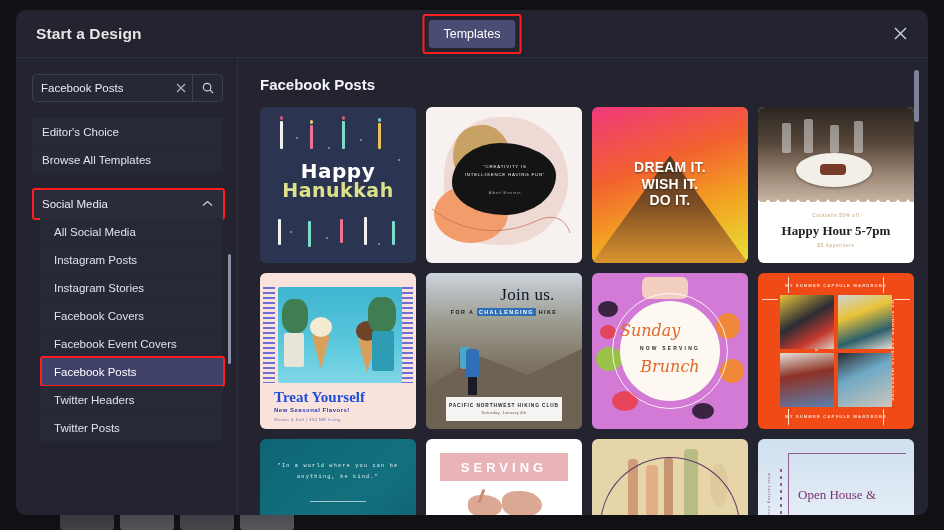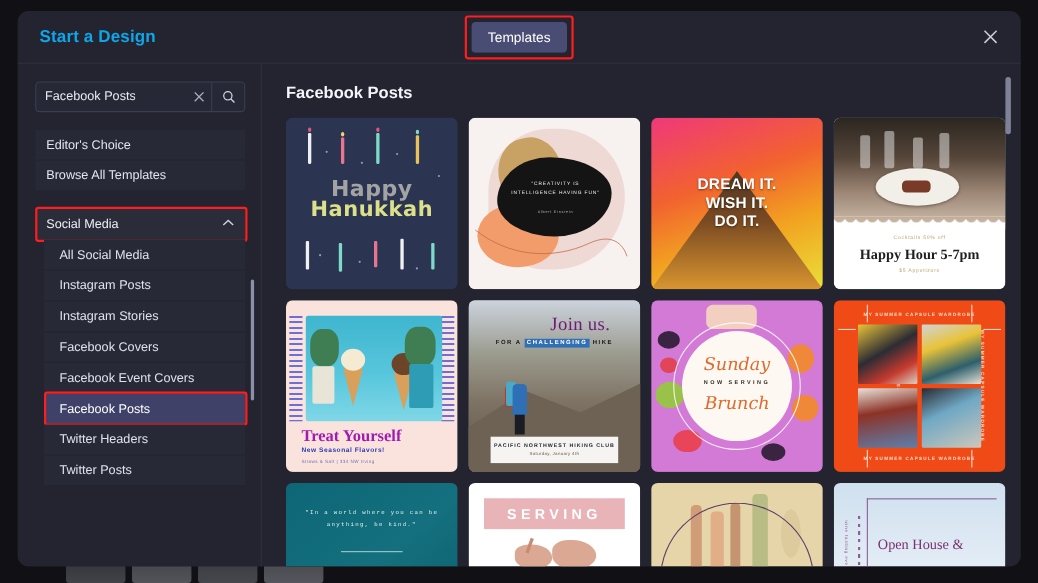--- a/index.html
+++ b/index.html
@@ -34,21 +34,21 @@
 
   
   #modal-header {
     height: 48px; flex: 0 0 48px;
     position: relative;
     border-bottom: 1px solid #2e3040;
     display: flex; align-items: center;
   }
   #dialog-title {
     position: absolute; left: 20px; top: 50%; transform: translateY(-50%);
-    color: #0ea5e9; font-size: 15.5px; font-weight: 700; letter-spacing: .1px;
+    color: #e5e5e5; font-size: 15.5px; font-weight: 700; letter-spacing: .1px;
   }
   #tabs {
     position: absolute; left: 50%; transform: translateX(-50%);
     display: flex; gap: 2px; align-items: center;
   }
   .tab {
     padding: 6px 14px; font-size: 12.5px; color: #cfd2e0;
     border-radius: 4px; background: transparent; cursor: pointer;
     white-space: nowrap; border: 1px solid transparent;
   }
@@ -158,21 +158,21 @@
     width: 5px; height: 52px; border-radius: 3px; background: #7d8298;
     cursor: pointer;
   }
 
   
   .tpl { position: absolute; inset: 0; }
   .ctr { position:absolute; left:0; right:0; text-align:center; }
 
   
   .t-hanukkah { background: #2b3551; }
-  .hk-title { top: 52px; font-size: 20px; font-weight: 800; color: #a3a3a3;
+  .hk-title { top: 52px; font-size: 20px; font-weight: 800; color: #ffffff;
               font-family: "DejaVu Sans", sans-serif; letter-spacing: .5px; }
   .hk-title2 { top: 72px; font-size: 19px; font-weight: 800; color: #dde08a;
                font-family: "DejaVu Sans", sans-serif; letter-spacing: .5px; }
   .candle { position: absolute; width: 3px; border-radius: 1px; }
   .flame { position:absolute; width:3px; height:4px; border-radius:50%; background:#f7d46a; }
   .dot { position: absolute; width: 2px; height: 2px; border-radius: 50%; background: #8e9bbd; }
 
   
   .t-quote { background: #f7f2ef; }
   .blob-tan { position:absolute; left:28px; top:18px; width:58px; height:72px;
@@ -214,57 +214,57 @@
   
   .t-treat { background:#fbe3dd; }
   .ty-photo { position:absolute; left:18px; top:14px; width:124px; height:96px;
               background: linear-gradient(180deg,#3fb5cf 0%,#57c6dc 55%,#7fd7e6 100%);
               border-radius:2px; overflow:hidden; }
   .cone { position:absolute; width:0; height:0; border-left:9px solid transparent;
           border-right:9px solid transparent; border-top:34px solid #d9a05c; }
   .scoop { position:absolute; width:22px; height:20px; border-radius:50%; }
   .zig { position:absolute; width:12px; top:14px; height:96px;
          background: repeating-linear-gradient(180deg,#6b6fd6 0 2px, transparent 2px 5px); }
-  .ty-title { position:absolute; left:14px; top:116px; color:#a21caf;
+  .ty-title { position:absolute; left:14px; top:116px; color:#1d4ed8;
               font-size:15px; font-weight:700; font-family:"Liberation Serif", serif; }
   .ty-sub { position:absolute; left:14px; top:134px; color:#2b3bb5; font-size:6px;
             font-weight:700; letter-spacing:.5px; }
   .ty-addr { position:absolute; left:14px; top:144px; color:#6a74b8; font-size:4.2px;
              letter-spacing:.4px; }
 
   
   .t-join { background:#cfd6dd; }
   .ju-photo { position:absolute; inset:0;
               background: linear-gradient(180deg,#cbd3dc 0%,#9a9a8d 32%,#7d7263 60%,#5d5548 100%); }
   .ju-ridge { position:absolute; left:-10px; top:58px; width:180px; height:110px;
               background:#6d6253; clip-path: polygon(0 58%, 34% 22%, 62% 40%, 100% 10%, 100% 100%, 0 100%); }
   .ju-hiker-body { position:absolute; left:40px; top:76px; width:13px; height:30px;
                    background:#2f6fb5; border-radius:4px; }
   .ju-pack { position:absolute; left:33px; top:78px; width:11px; height:19px;
              background:#c0392b; border-radius:3px; }
   .ju-mat { position:absolute; left:34px; top:74px; width:9px; height:22px;
             background:#4aa8c9; border-radius:2px; }
   .ju-legs { position:absolute; left:42px; top:104px; width:9px; height:18px; background:#1b1b24; }
-  .ju-title { top:12px; color:#701a75; font-size:17px; font-family:"Liberation Serif", serif;
+  .ju-title { top:12px; color:#0f172a; font-size:17px; font-family:"Liberation Serif", serif;
               font-weight:400; letter-spacing:.3px;margin-left:47px; }
   .ju-sub { top:36px; font-size:5.4px; letter-spacing:1.4px; color:#1a1a1a; font-weight:700; }
   .ju-hl { background:#2f6fb5; color:#fff; padding:1px 2px; }
   .ju-card { position:absolute; left:20px; top:124px; width:116px; height:24px;
              background:rgba(255,255,255,.93); display:flex; flex-direction:column;
              align-items:center; justify-content:center; gap:2px; }
   .ju-club { font-size:4.8px; letter-spacing:.9px; color:#23262b; font-weight:700; }
   .ju-date { font-size:4px; color:#6b5a3a; letter-spacing:.3px; }
 
   
   .t-brunch { background:#d27ad6; }
   .br-circle { position:absolute; left:28px; top:28px; width:100px; height:100px;
                border-radius:50%; background:#fdf8f1; }
   .br-ring { position:absolute; left:20px; top:20px; width:116px; height:116px;
              border-radius:50%; border:1.2px solid rgba(255,255,255,.85); }
-  .br-s1 { position:absolute; left:28px; top:48px; width:100px; text-align:center;
+  .br-s1 { position:absolute; left:28px; top:48px; width:100px; text-align:left;
            color:#e06a2c; font-size:16px; font-family:"DejaVu Serif", serif; font-style:italic; }
   .br-mid { position:absolute; left:28px; top:72px; width:100px; text-align:center;
             color:#2f2a26; font-size:5px; letter-spacing:2.2px; font-weight:700; }
   .br-s2 { position:absolute; left:28px; top:84px; width:100px; text-align:center;
            color:#e06a2c; font-size:16px; font-family:"DejaVu Serif", serif; font-style:italic; }
   .berry { position:absolute; border-radius:50%; }
 
   
   .t-capsule { background:#f04a16; }
   .cap-grid { position:absolute; left:22px; top:22px; width:112px; height:112px;

